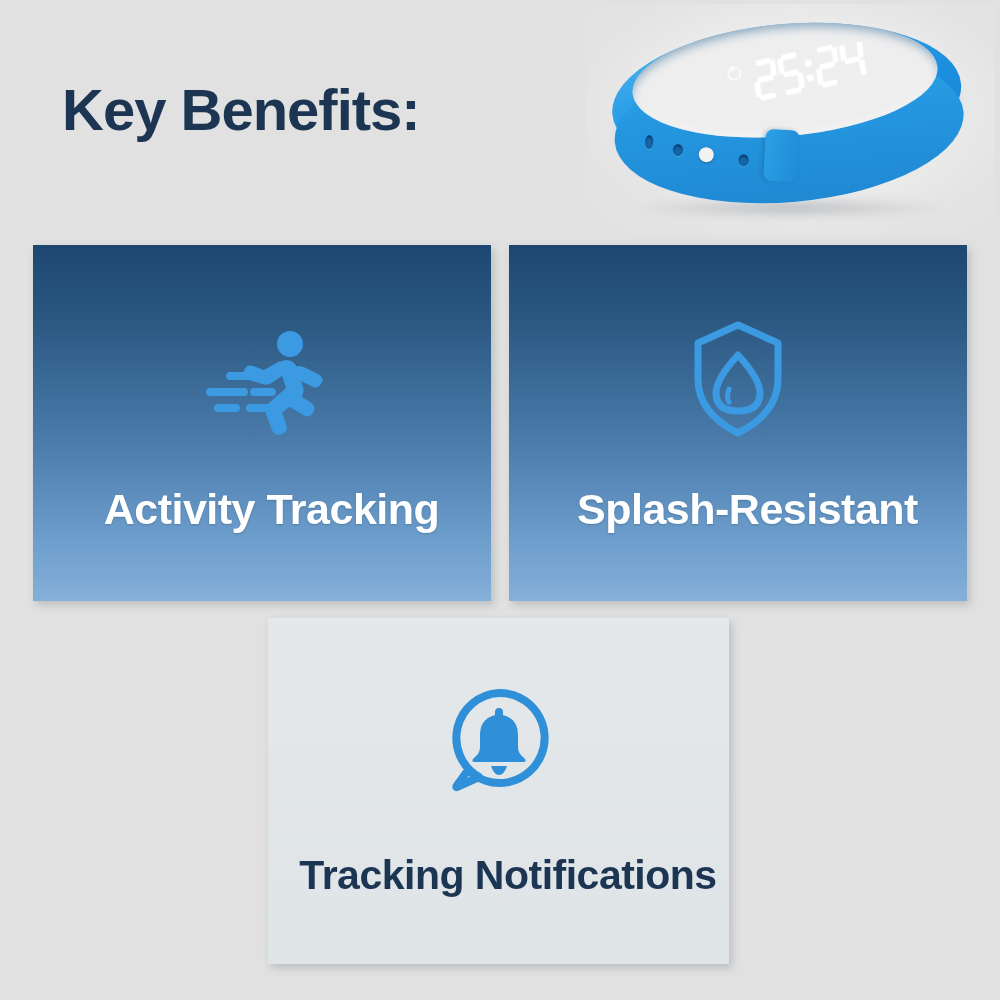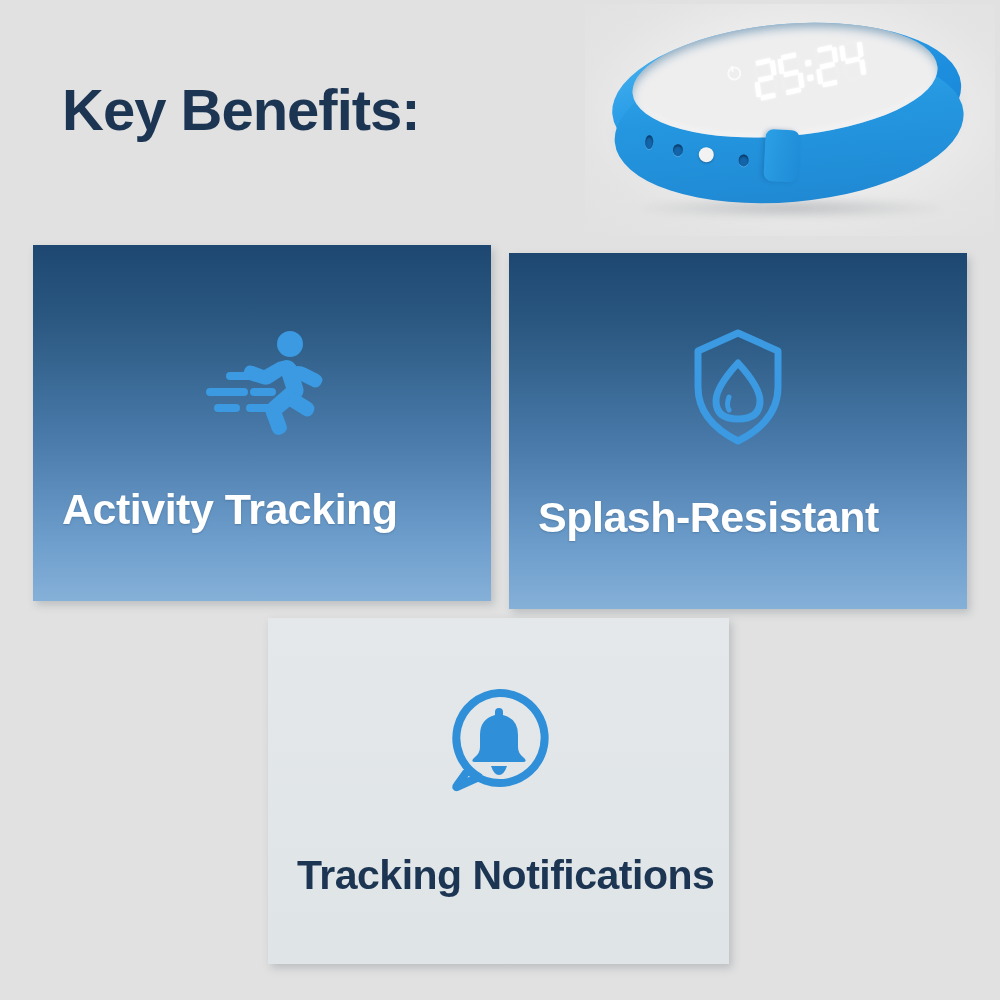--- a/index.html
+++ b/index.html
@@ -217,21 +217,20 @@
     left: 33px;
     top: 245px;
     width: 458px;
     height: 356px;
   }
   #card-splash {
     left: 509px;
     top: 245px;
     width: 458px;
     height: 356px;
-    margin-top: 8px;
   }
   #card-notifications {
     left: 268px;
     top: 618px;
     width: 461px;
     height: 346px;
   }
   .card-icon {
     position: absolute;
     left: 0;
@@ -239,23 +238,23 @@
     display: flex;
     justify-content: center;
     align-items: center;
   }
   #card-activity .card-icon { top: 72px; height: 130px; }
   #card-splash .card-icon   { top: 66px; height: 136px; }
   #card-notifications .card-icon { top: 56px; height: 130px; }
 
   .card-label {
     position: absolute;
-    left: 16px;
+    left: 6px;
     right: 0;
-    text-align: left;
+    text-align: center;
     font-weight: bold;
     white-space: nowrap;
     padding-left: 13px;
   }
   .card.gradient .card-label {
     color: #ffffff;
     font-size: 43px;
     letter-spacing: -0.5px;
     top: 240px;
     text-shadow: 0 1px 2px rgba(20,50,80,0.25);

